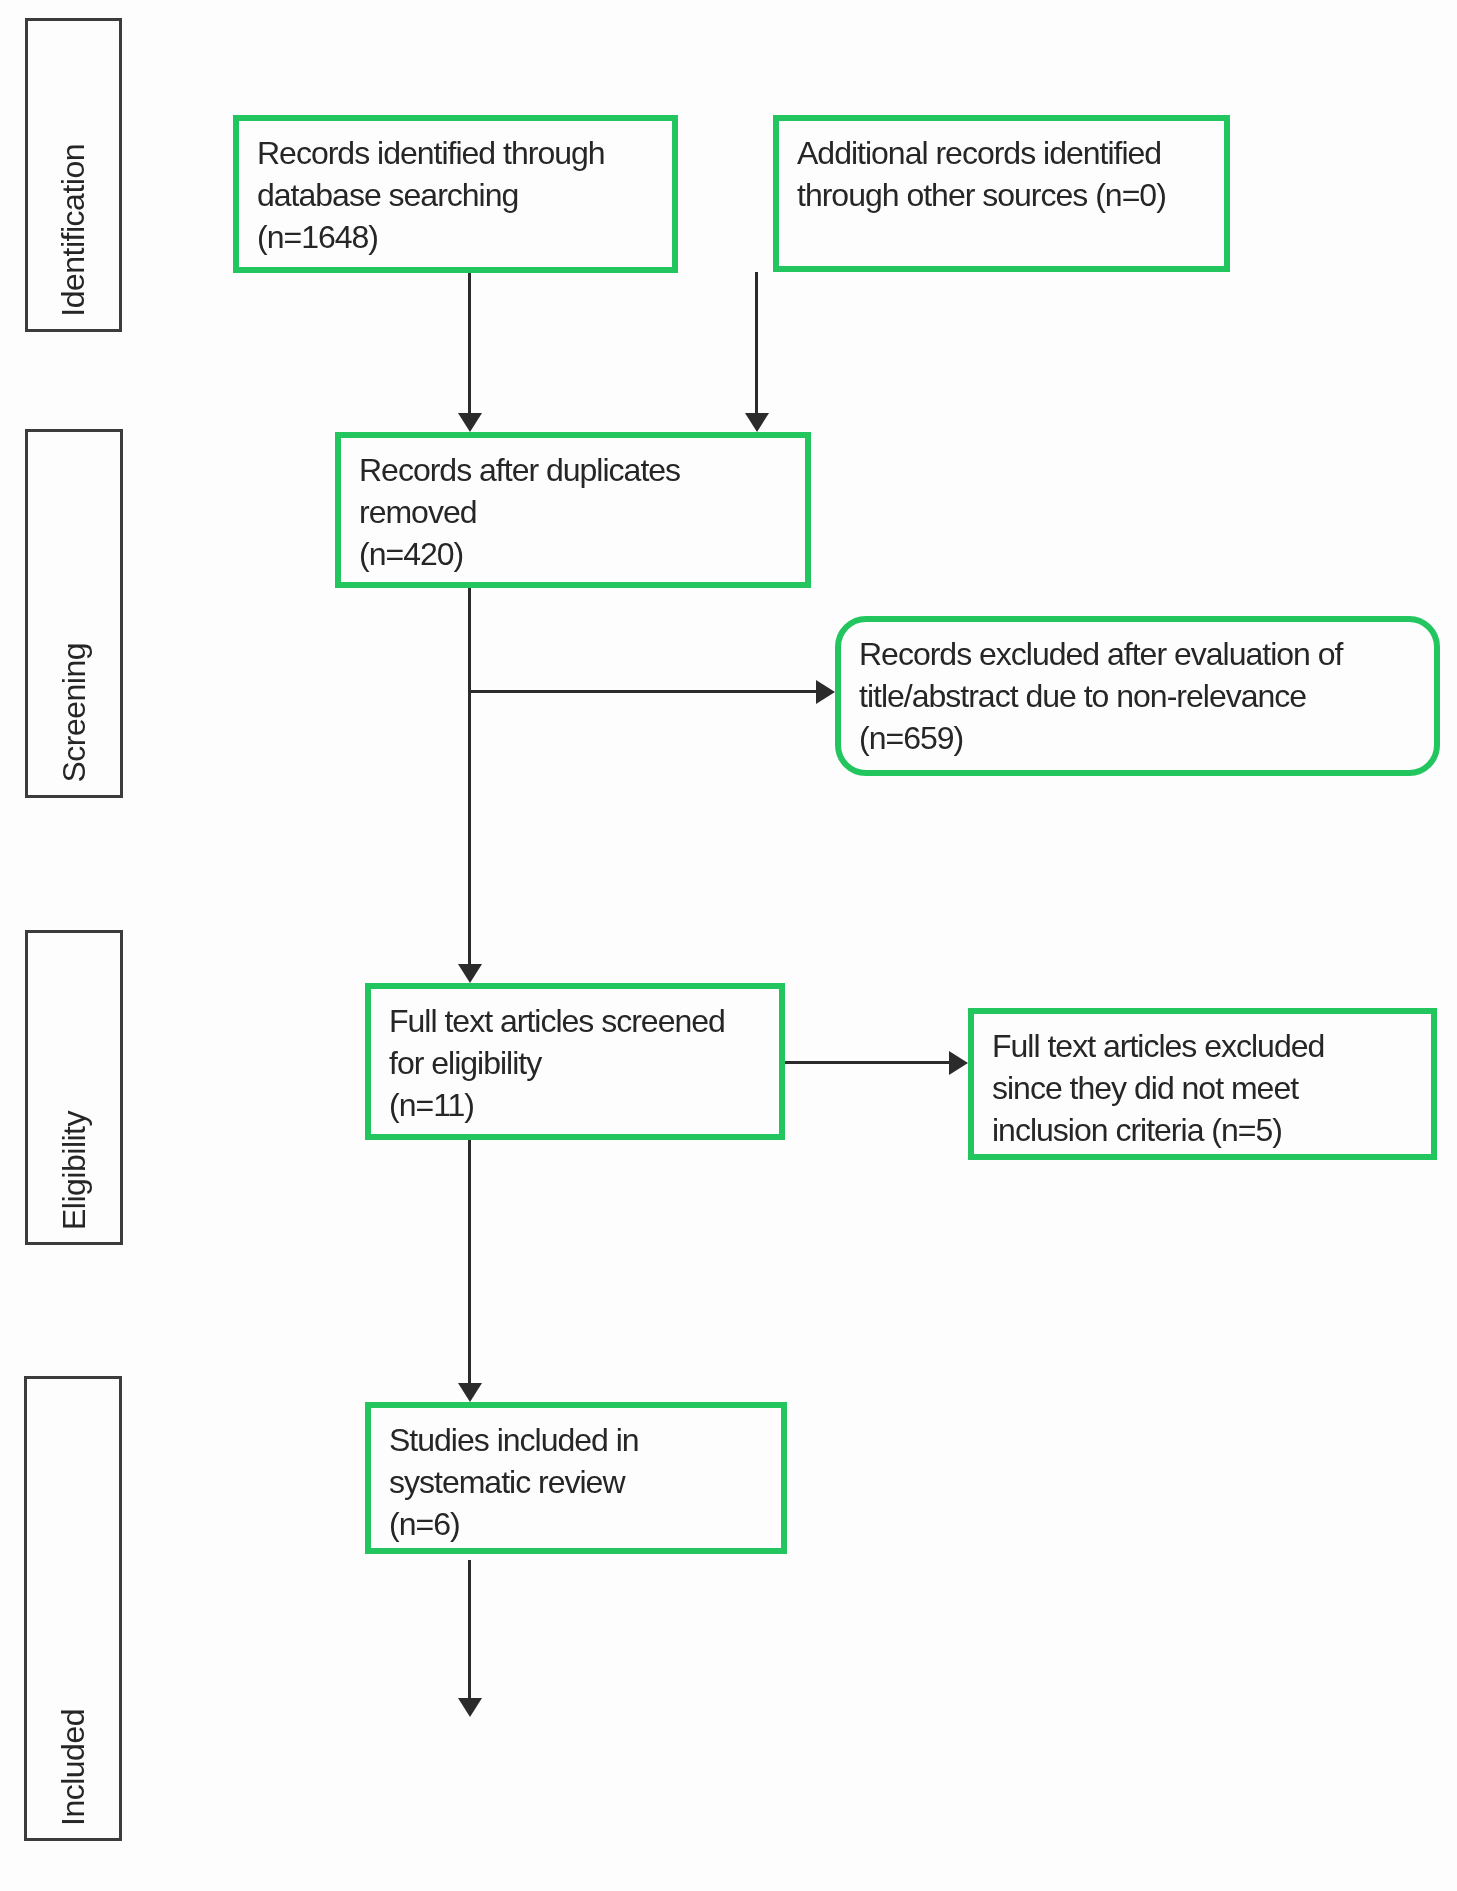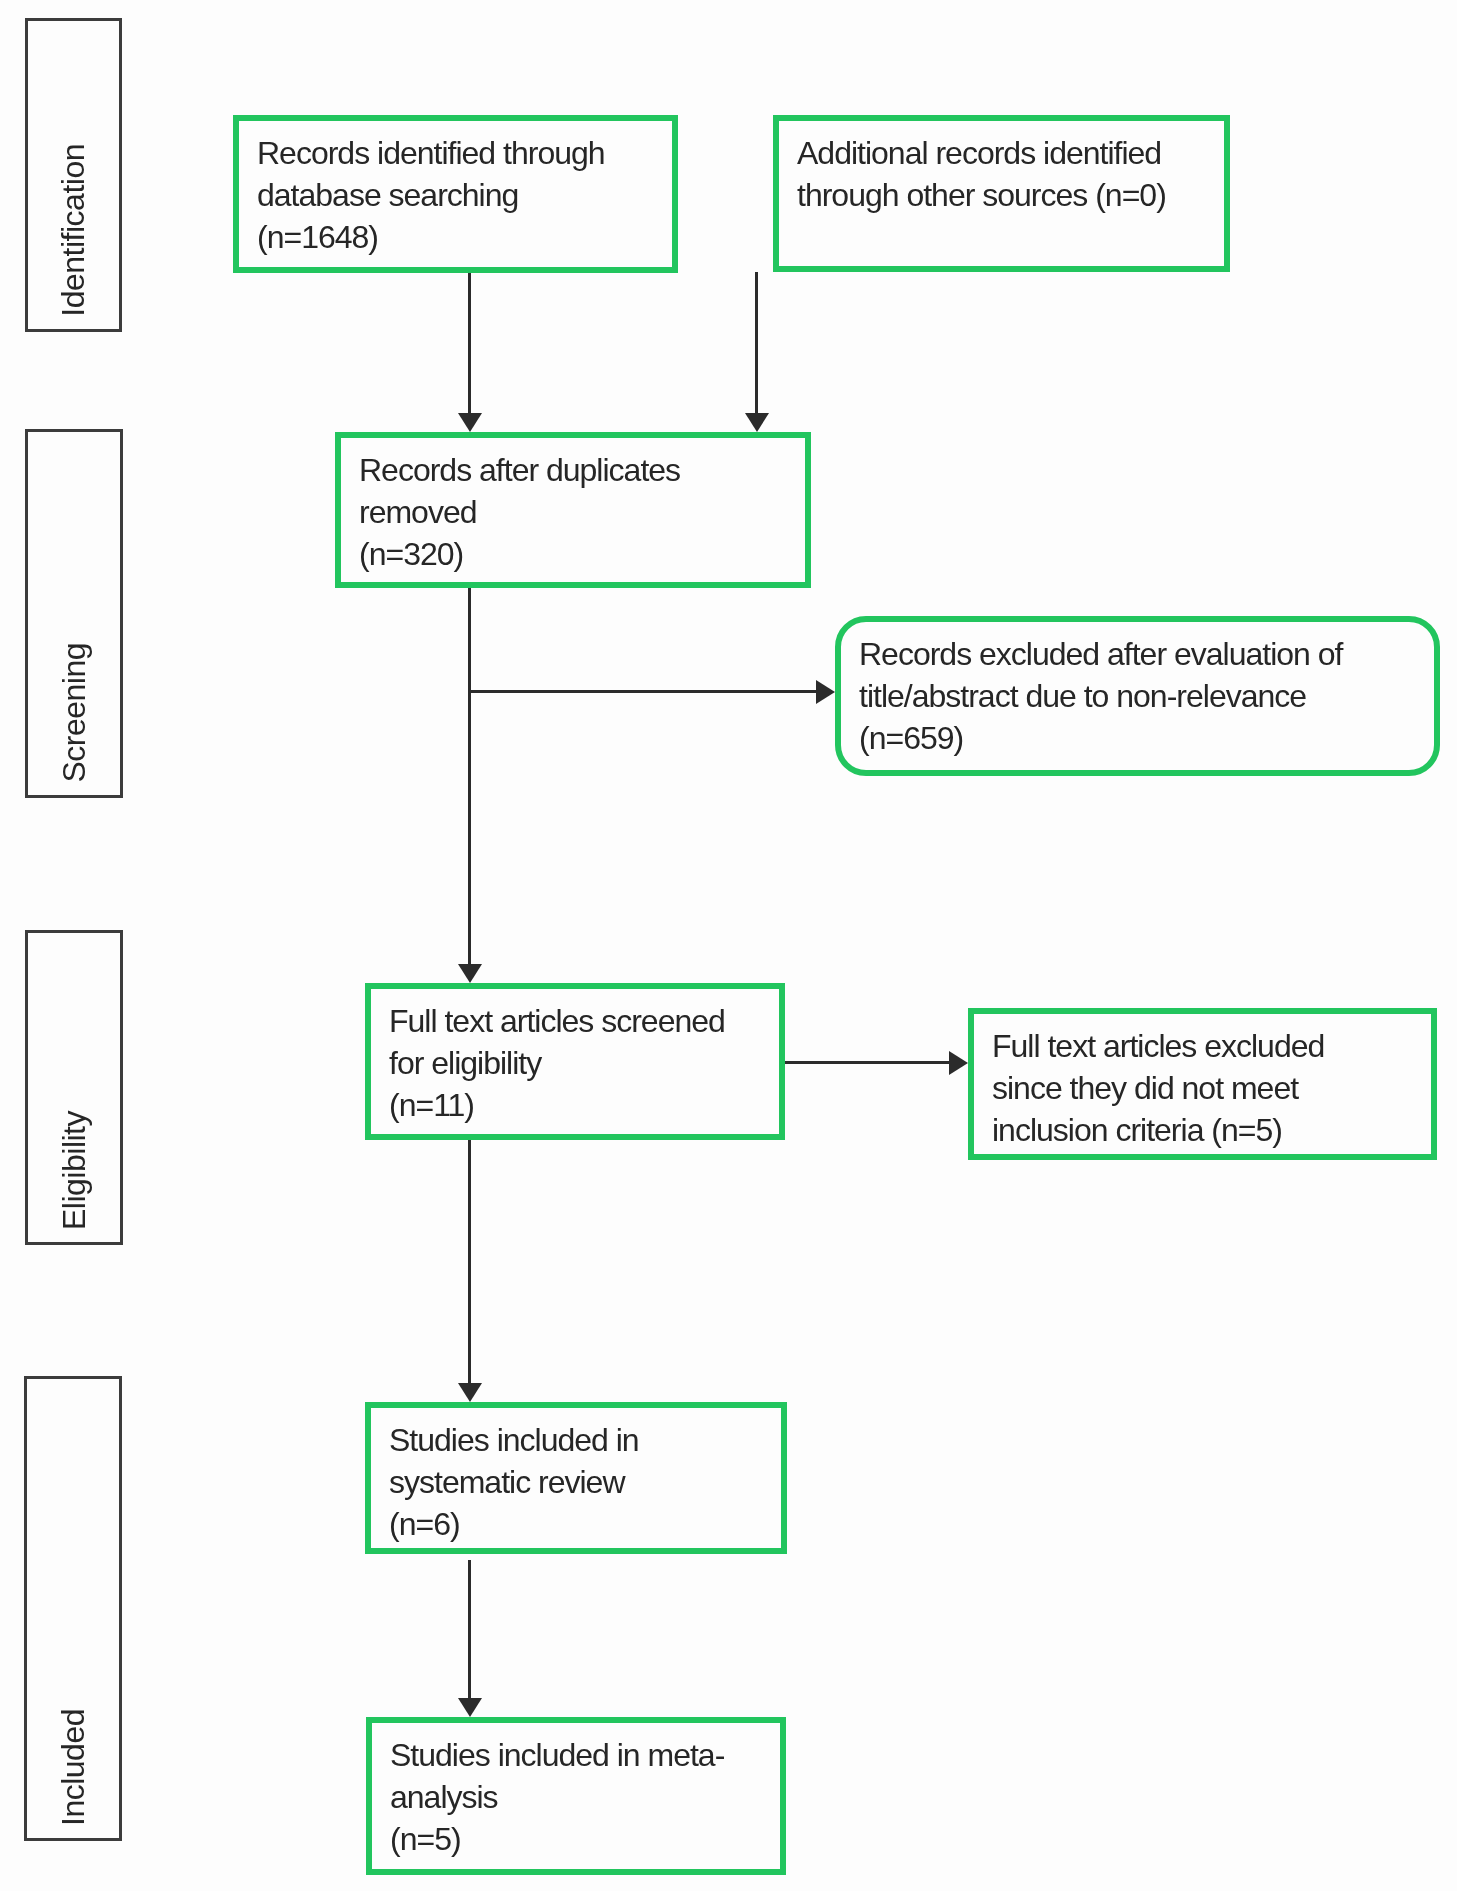--- a/index.html
+++ b/index.html
@@ -90,41 +90,38 @@
 
   <div class="node" style="left:233px; top:115px; width:445px; height:158px;">Records identified through
 database searching
 (n=1648)</div>
 
   <div class="node" style="left:733px; top:115px; width:457px; height:157px;margin-left:40px;">Additional records identified
 through other sources (n=0)</div>
 
   <div class="node" style="left:335px; top:432px; width:476px; height:156px;">Records after duplicates
 removed
-(n=320)</div>
+(n=420)</div>
 
   <div class="node" style="left:835px; top:616px; width:605px; height:160px;border-radius:31px;">Records excluded after evaluation of
 title/abstract due to non-relevance
 (n=659)</div>
 
   <div class="node" style="left:365px; top:983px; width:420px; height:157px;">Full text articles screened
 for eligibility
 (n=11)</div>
 
   <div class="node" style="left:968px; top:1008px; width:469px; height:152px;">Full text articles excluded
 since they did not meet
 inclusion criteria (n=5)</div>
 
   <div class="node" style="left:365px; top:1402px; width:422px; height:152px;">Studies included in
 systematic review
 (n=6)</div>
 
-  <div class="node" style="left:366px; top:1717px; width:420px; height:158px;">Studies included in meta-
-analysis
-(n=5)</div>
 
   <div class="vline" style="left:468px; top:273px; height:143px;"></div>
   <div class="head-down" style="left:458px; top:413px;"></div>
 
   <div class="vline" style="left:755px; top:272px; height:144px;"></div>
   <div class="head-down" style="left:745px; top:413px;"></div>
 
   <div class="vline" style="left:468px; top:588px; height:378px;"></div>
   <div class="head-down" style="left:458px; top:964px;"></div>
 

